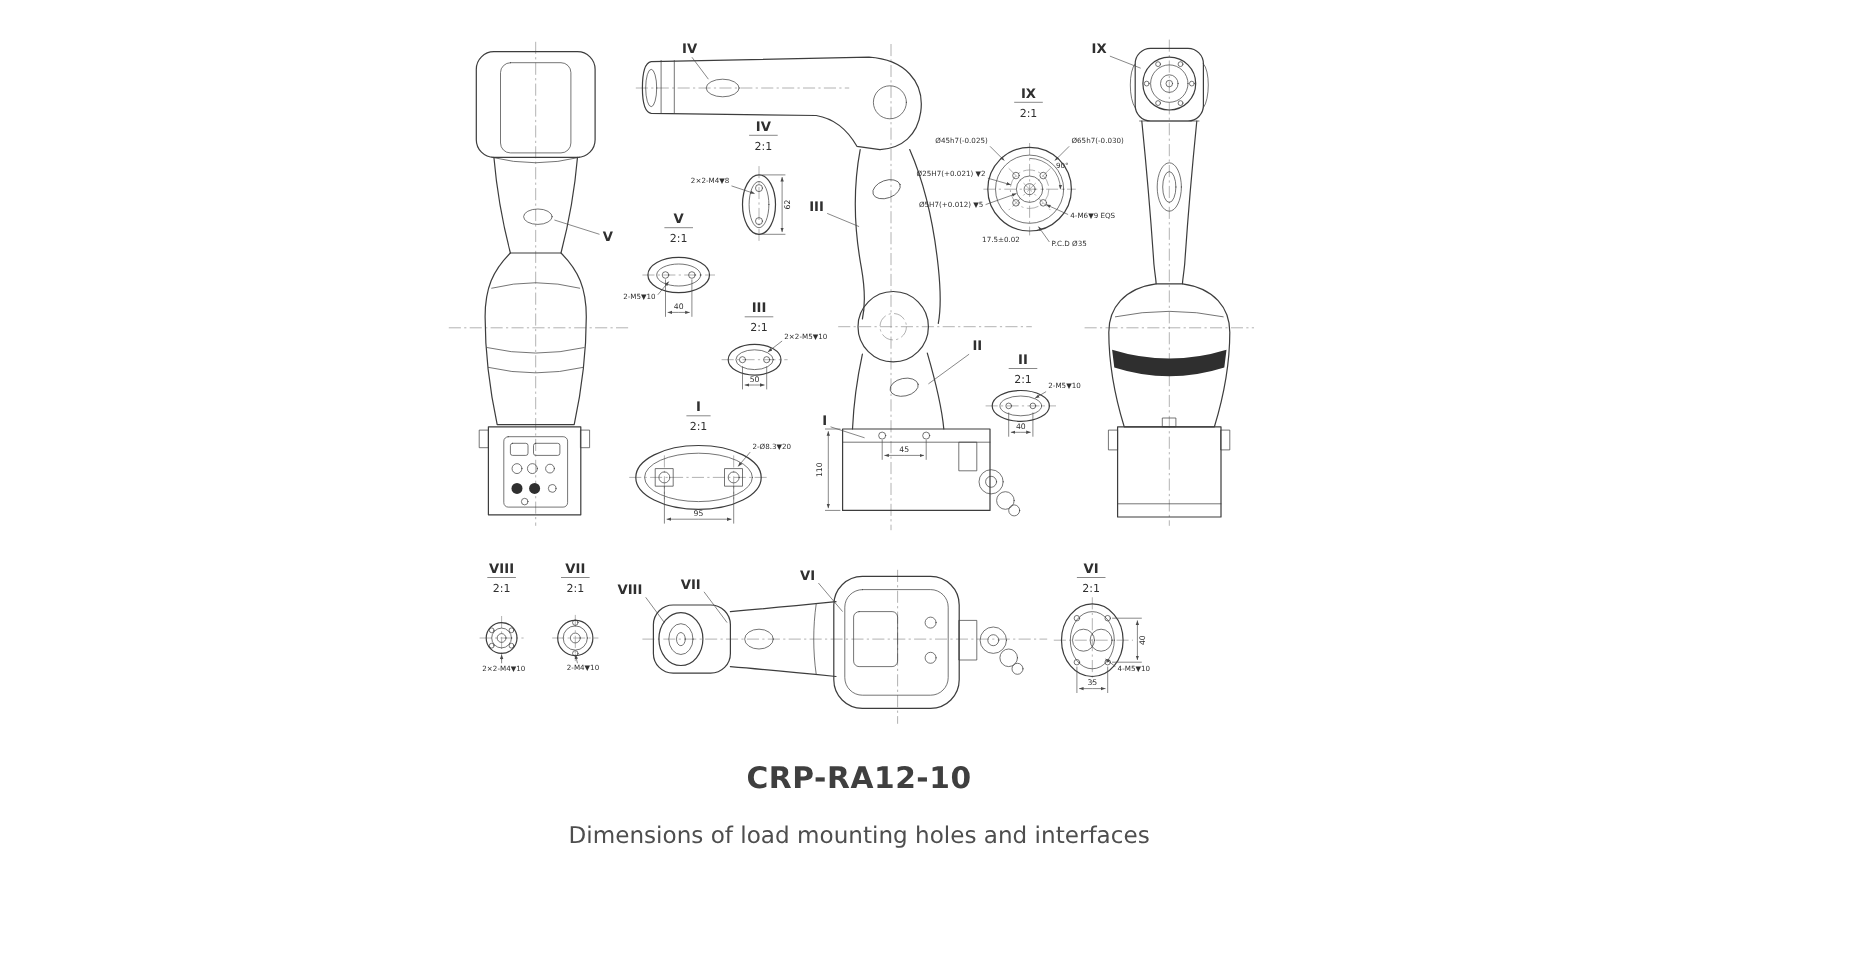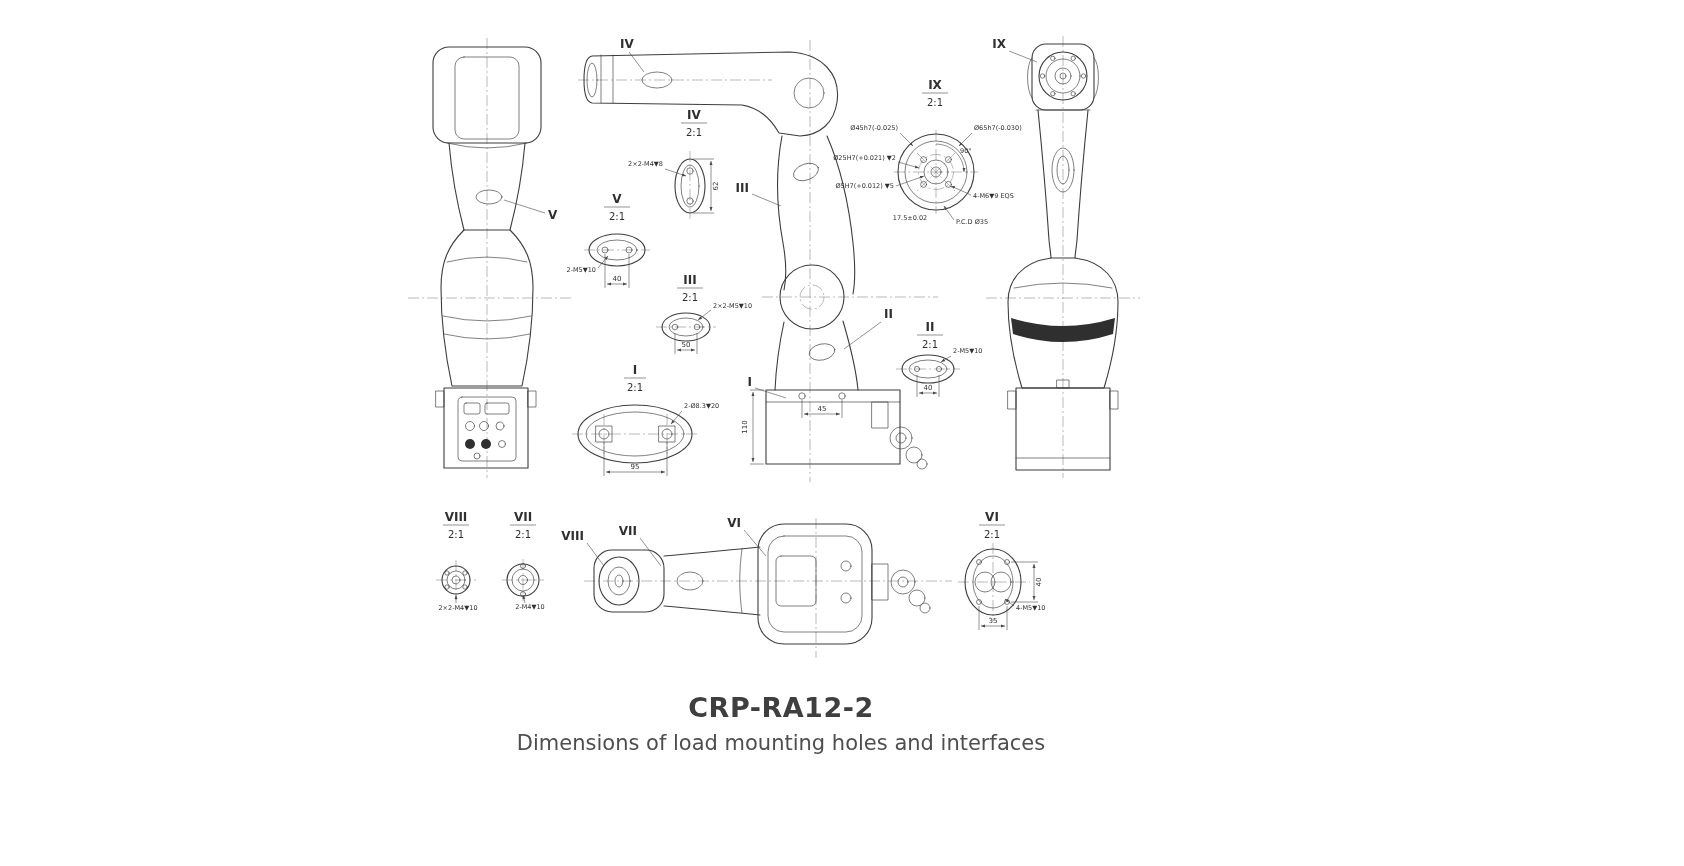--- a/index.html
+++ b/index.html
@@ -14,21 +14,21 @@
   .ld{fill:none;stroke:#4a4a4a;stroke-width:0.6}
   .dk{fill:#2f2f2f;stroke:none}
   text{fill:#2f2f2f;font-family:"DejaVu Sans",sans-serif}
   .rn{font-size:12px;font-weight:bold}
   .sc{font-size:10px}
   .an{font-size:6.5px}
   .dt{font-size:7px}
   .caption{position:absolute;left:781px;top:692px;transform:translateX(-50%);
            text-align:center;width:760px}
   .cap-title{font-size:27px;font-weight:bold;color:#3f3f3f;letter-spacing:.5px}
-  .cap-sub{font-size:21px;color:#4e4e4e;margin-top:8px}
+  .cap-sub{font-size:21px;color:#4e4e4e;margin-top:24px}
 </style>
 </head>
 <body>
 
 <div class="canvas">
 <svg width="1684" height="866" viewBox="0 0 1684 866">
   <defs>
     <marker id="arw" viewBox="0 0 10 10" refX="8.5" refY="5" markerWidth="8" markerHeight="8" orient="auto">
       <path d="M0,1.8 L8.5,5 L0,8.2 Z" fill="#4a4a4a"></path>
     </marker>
@@ -361,16 +361,16 @@
     <circle class="o t" cx="447" cy="573" r="2.2"></circle>
     <circle class="o t" cx="465" cy="573" r="2.2"></circle>
     <circle class="o t" cx="447" cy="587" r="2.2"></circle>
     <circle class="o t" cx="465" cy="587" r="2.2"></circle>
     <text class="an" x="458" y="610" text-anchor="middle">2×2-M4▼10</text>
     <line class="ld" x1="456" y1="603" x2="456" y2="595" marker-end="url(#arw)"></line>
   </g>
 </svg>
 
   <div class="caption">
-    <div class="cap-title">CRP-RA12-2</div>
+    <div class="cap-title">CRP-RA12-10</div>
     <div class="cap-sub">Dimensions of load mounting holes and interfaces</div>
   </div>
 </div>
 
 </body></html>

